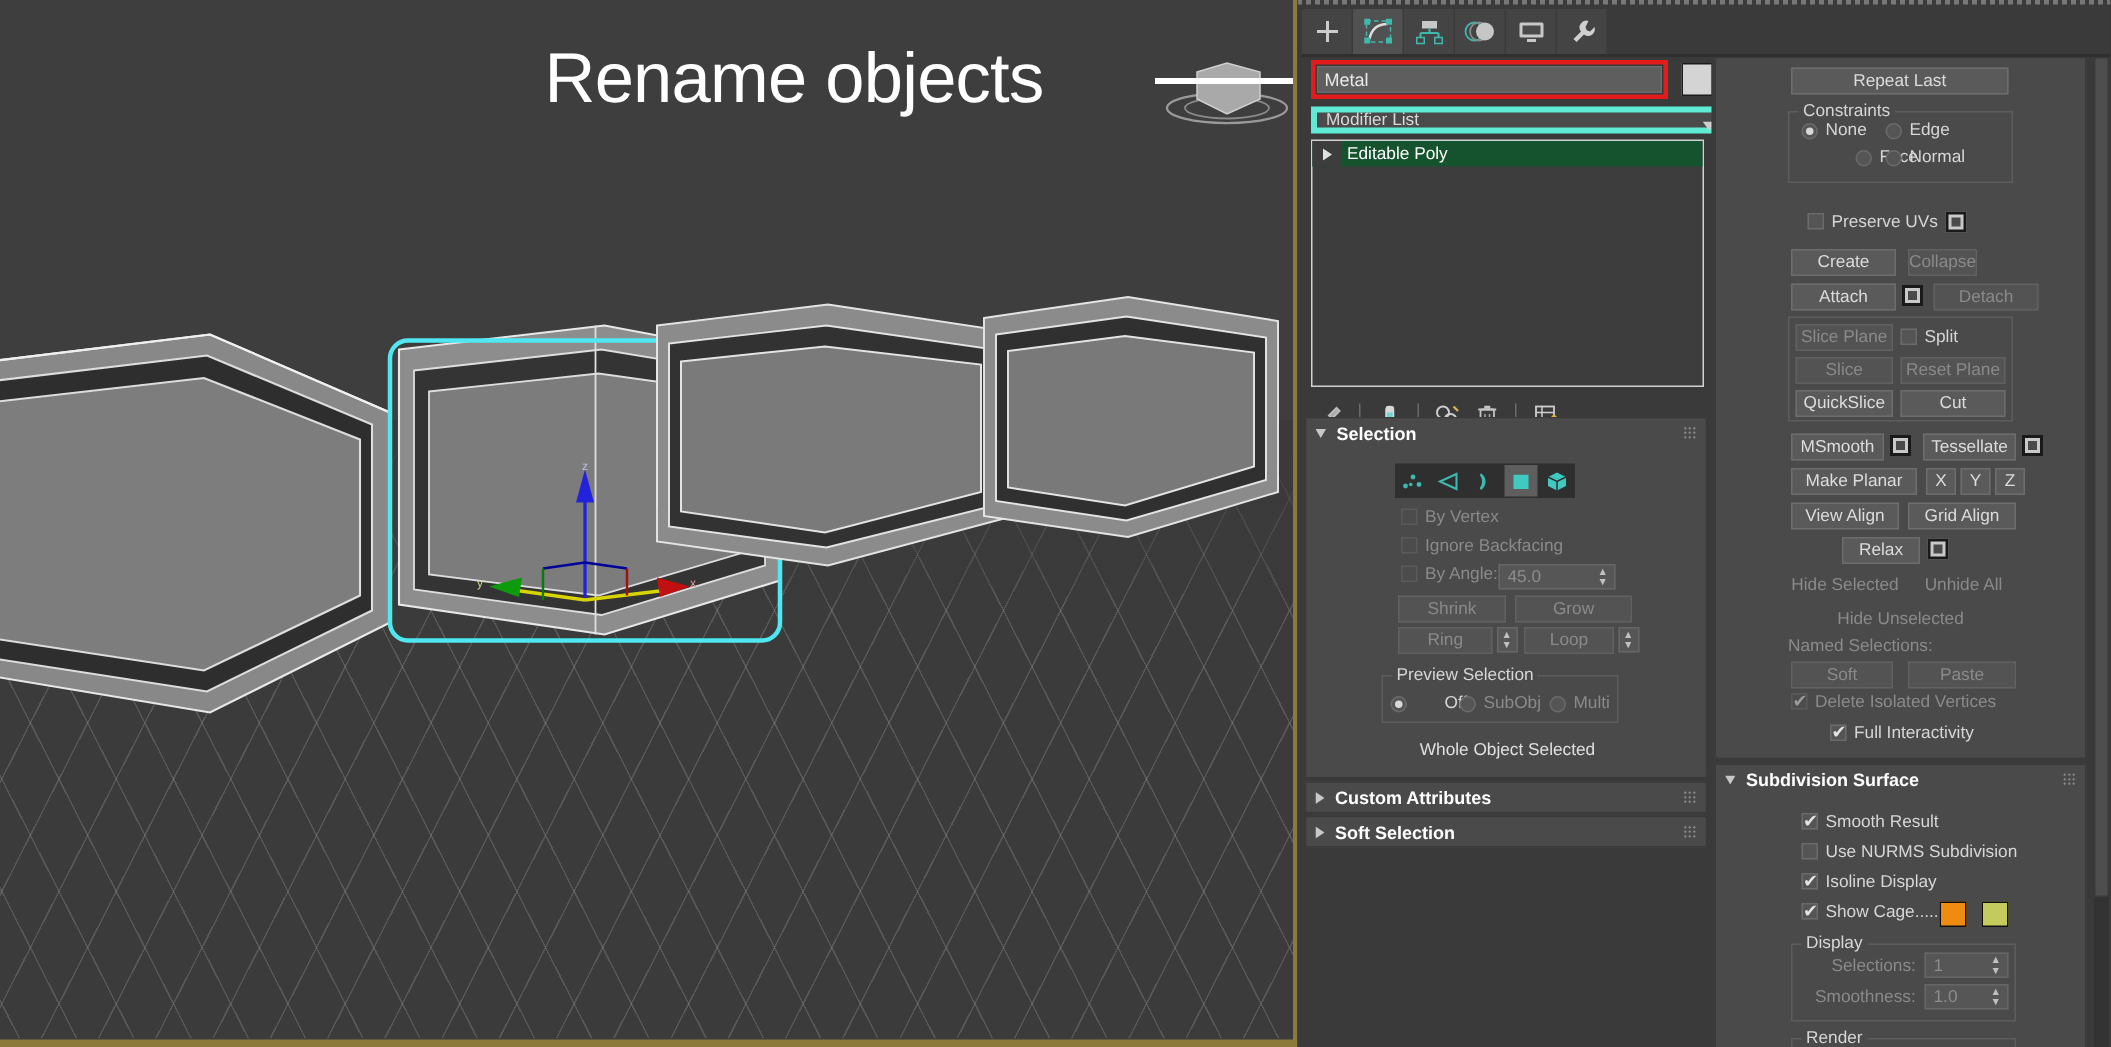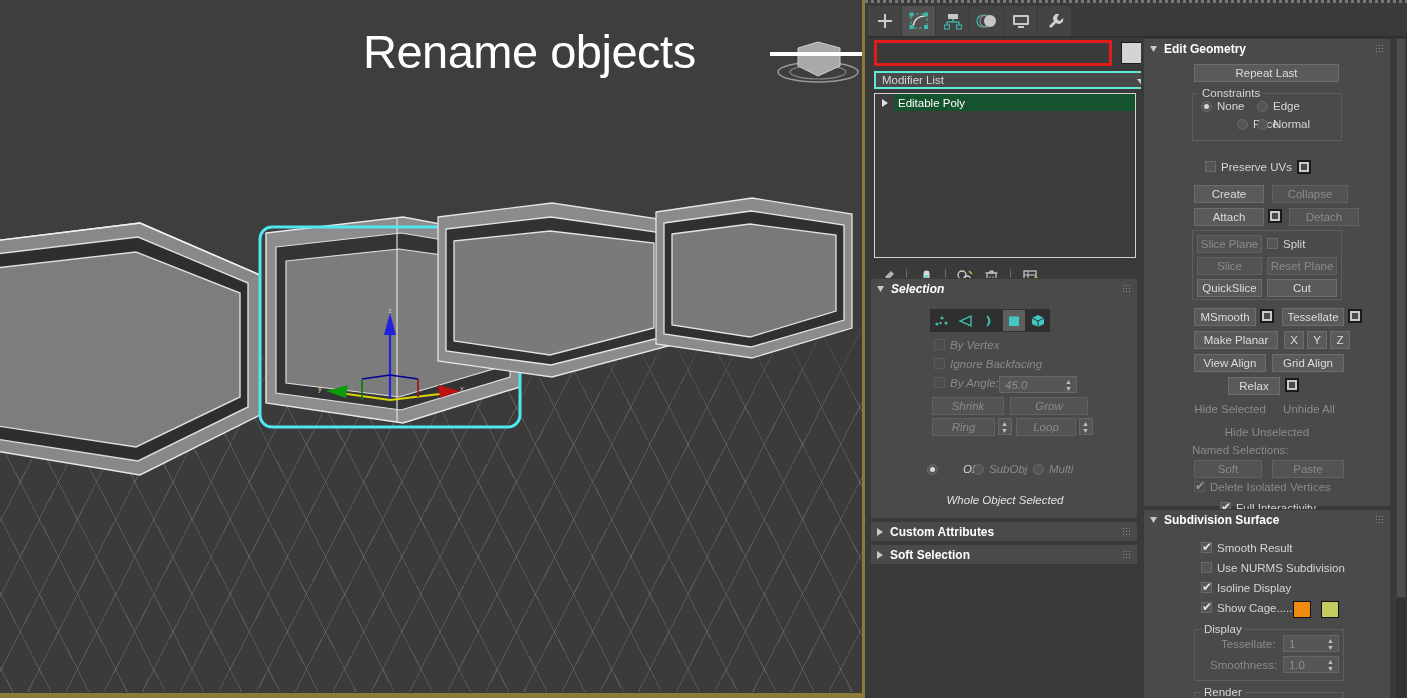--- a/index.html
+++ b/index.html
@@ -112,21 +112,21 @@
     font-family: "Liberation Sans", sans-serif;
   }
   .name-swatch {
     position: absolute; left: 247px; top: 2px; width: 21px; height: 22px;
     background: #d4d4d4; border: 1px solid #1c1c1c;
   }
 
   
   .mod-list-dd {
     position: absolute; left: 6px; top: 33px; width: 280px; height: 18px;
-    background: #4a4a4a; border: 2px solid #5eead4;
+    background: #4a4a4a; border: 4px solid #5eead4;
     display: flex; align-items: center; padding: 0 6px;
     color: #d8d8d8; font-size: 11.5px;
   }
   .dd-arrow { position: absolute; right: 6px; top: 6px; }
 
   
   .mod-stack {
     position: absolute; left: 6px; top: 55px; width: 262px; height: 165px;
     background: #3d3d3d; border: 1px solid #d2d2d2;
   }
@@ -375,20 +375,21 @@
       </svg>
     </div>
     <div class="tabstrip-rest"></div>
   </div>
   <div class="tabstrip-underline"></div>
 
   <div class="col-left">
 
     <div class="name-row">
       <div class="name-hilite"></div>
+      <input class="name-input" type="text" value="Metal" style="">
       <div class="name-swatch"></div>
     </div>
 
     <div class="mod-list-dd">
       <span>Modifier List</span>
       <svg class="dd-arrow" width="9" height="6">
         <polygon points="0,0 9,0 4.5,6" fill="#cfcfcf"></polygon>
       </svg>
     </div>
 
@@ -444,21 +445,21 @@
           <line x1="6" y1="2" x2="6" y2="15" stroke="#cfcfcf"></line>
           <path d="M9 12 L14 7 L16 9 L11 14 Z" fill="#e0b63c"></path>
         </svg>
       </div>
     </div>
 
     <div class="grip-line">
       <div class="grip-dots"></div>
     </div>
 
-    <div class="rollout" style="top:240px; height:240px;font-style:italic;">
+    <div class="rollout" style="top:240px; height:240px;">
       <div class="rollout-head">
         <svg class="tri" width="7" height="6">
           <polygon points="0,0 7,0 3.5,6" fill="#c8c8c8"></polygon>
         </svg>
         <span>Selection</span>
         <div class="rollout-dots"></div>
       </div>
       <div class="rollout-body" style="height:220px;">
 
         <div class="subobj-bar" style="left:59px; top:11px; width:120px; height:23px;">
@@ -527,20 +528,23 @@
             </span>
         </div>
         <div class="btn dis" style="position:absolute; left:145px; top:120px; width:60px;">Loop</div>
         <div class="spin-field dis" style="left:208px; top:120px; width:14px; position:absolute;">
           <span class="spin-arrows" style="right:2px;">
               <span>▲</span>
               <span>▼</span>
             </span>
         </div>
 
+        <div class="group-box" style="left:50px; top:152px; width:158px; height:32px;">
+          <span class="group-title">Preview Selection</span>
+        </div>
         <div class="rb" style="position:absolute; left:56px; top:165px;gap:20px;">
           <span class="rb-dot on"></span>
           <span class="rb-label">Off</span>
         </div>
         <div class="rb" style="position:absolute; left:102px; top:165px;">
           <span class="rb-dot"></span>
           <span class="rb-label dis">SubObj</span>
         </div>
         <div class="rb" style="position:absolute; left:162px; top:165px;">
           <span class="rb-dot"></span>
@@ -568,27 +572,20 @@
         </svg>
         <span>Custom Attributes</span>
         <div class="rollout-dots"></div>
       </div>
     </div>
   </div>
 
   <div class="col-right">
 
     <div class="rollout" style="top:0px; height:468px; width:248px;">
-      <div class="rollout-head">
-        <svg class="tri" width="7" height="6">
-          <polygon points="0,0 7,0 3.5,6" fill="#c8c8c8"></polygon>
-        </svg>
-        <span>Edit Geometry</span>
-        <div class="rollout-dots"></div>
-      </div>
       <div class="rollout-body" style="height:448px;">
 
         <div class="btn" style="position:absolute; left:50px; top:6px; width:145px;">Repeat Last</div>
 
         <div class="group-box" style="left:48px; top:35px; width:150px; height:48px;">
           <span class="group-title">Constraints</span>
         </div>
         <div class="rb" style="position:absolute; left:57px; top:42px;">
           <span class="rb-dot on"></span>
           <span class="rb-label">None</span>
@@ -606,21 +603,21 @@
           <span class="rb-label">Normal</span>
         </div>
 
         <div class="cb" style="position:absolute; left:61px; top:103px;">
           <span class="cb-box"></span>
           <span class="cb-label">Preserve UVs</span>
         </div>
         <div class="sqbtn" style="position:absolute; left:153px; top:102px;"></div>
 
         <div class="btn" style="position:absolute; left:50px; top:127px; width:70px;">Create</div>
-        <div class="btn dis" style="position:absolute; left:128px; top:127px; width:76px;">Collapse</div>
+        <div class="btn dis" style="position:absolute; left:128px; top:127px; width:46px;">Collapse</div>
 
         <div class="btn" style="position:absolute; left:50px; top:150px; width:70px;">Attach</div>
         <div class="sqbtn" style="position:absolute; left:124px; top:151px;"></div>
         <div class="btn dis" style="position:absolute; left:128px; top:150px; width:70px; left:145px;">Detach</div>
 
         <div class="group-box" style="left:48px; top:172px; width:150px; height:70px;"></div>
         <div class="btn dis" style="position:absolute; left:53px; top:177px; width:65px;">Slice Plane</div>
         <div class="cb" style="position:absolute; left:123px; top:180px;">
           <span class="cb-box"></span>
           <span class="cb-label">Split</span>
@@ -701,21 +698,21 @@
             <span class="cb-check">✔</span>
           </span>
           <span class="cb-label">Show Cage......</span>
         </div>
         <div class="swatch" style="position:absolute; left:149px; top:72px; background:#ee8b10;"></div>
         <div class="swatch" style="position:absolute; left:177px; top:72px; background:#c3cb5f;"></div>
 
         <div class="group-box" style="left:50px; top:100px; width:150px; height:52px;">
           <span class="group-title">Display</span>
         </div>
-        <div class="stxt dis" style="left:77px; top:109px;">Tessellate:</div>
+        <div class="stxt dis" style="left:77px; top:109px;">Selections:</div>
         <div class="spin-field dis" style="left:139px; top:106px; width:56px; position:absolute;">
           <span>1</span>
           <span class="spin-arrows">
               <span>▲</span>
               <span>▼</span>
             </span>
         </div>
         <div class="stxt dis" style="left:66px; top:130px;">Smoothness:</div>
         <div class="spin-field dis" style="left:139px; top:127px; width:56px; position:absolute;">
           <span>1.0</span>

